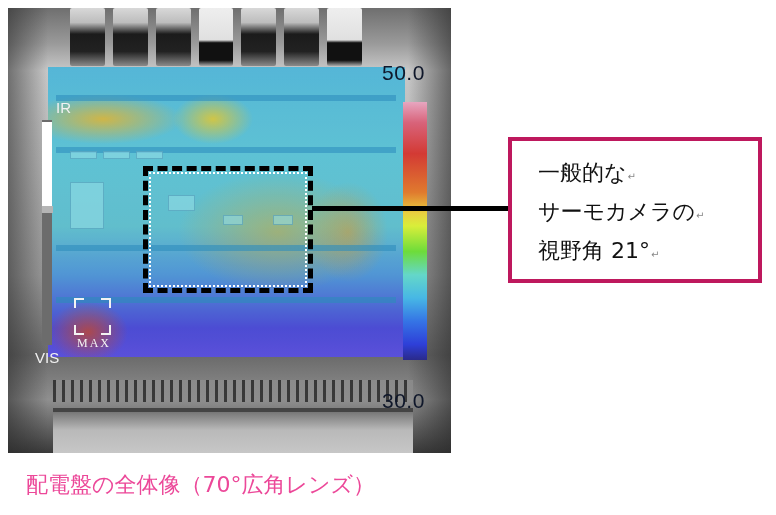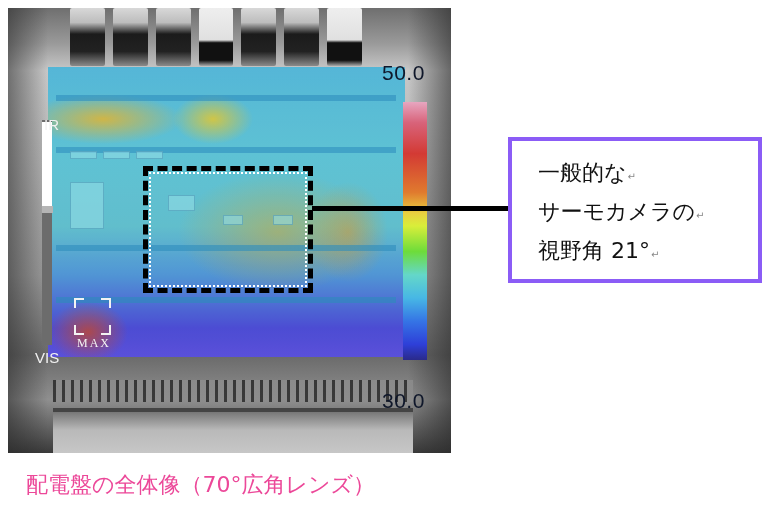--- a/index.html
+++ b/index.html
@@ -47,37 +47,37 @@
   }
   
   .scale-bar {
     position: absolute; left: 403px; top: 102px; width: 24px; height: 258px;
     background: linear-gradient(180deg, #e7a6c0 0%, #d8637a 8%, #d33a34 20%, #e07a2e 35%, #e9cf40 43%, #d9ee3a 48%, #6ddc3a 58%, #64d7c9 67%, #47b7e5 76%, #3574e5 85%, #2e3fd8 94%, #2a2a8a 100%);
   }
   .scale-max, .scale-min { position: absolute; color: #0f172a; font-size: 21px; font-family: "Liberation Sans", sans-serif; letter-spacing: 0.5px; }
   .scale-max { left: 382px; top: 61px; }
   .scale-min { left: 382px; top: 376px; margin-top: 13px; }
   .ir-label, .vis-label { position: absolute; color: #f2f2f2; font-size: 15px; font-family: "Liberation Sans", sans-serif; }
-  .ir-label { left: 44px; top: 99px; margin-top: 17px; }
+  .ir-label { left: 56px; top: 99px; }
   .vis-label { left: 35px; top: 349px; }
   .blend-track { position: absolute; left: 42px; top: 120px; width: 10px; height: 225px; background: #6c6c6c; }
   .blend-fill { position: absolute; left: 42px; top: 122px; width: 10px; height: 84px; background: #ffffff; }
   .blend-handle { position: absolute; left: 42px; top: 206px; width: 11px; height: 7px; background: #b5b5b5; }
   .max-marker { position: absolute; left: 74px; top: 298px; width: 37px; height: 37px; }
   .max-marker span.c { position: absolute; width: 8px; height: 8px; border-color: #f3f3f3; border-style: solid; }
   .c.tl { left: 0; top: 0; border-width: 2px 0 0 2px; }
   .c.tr { right: 0; top: 0; border-width: 2px 2px 0 0; }
   .c.bl { left: 0; bottom: 0; border-width: 0 0 2px 2px; }
   .c.br { right: 0; bottom: 0; border-width: 0 2px 2px 0; }
   .max-label { position: absolute; left: 77px; top: 336px; color: #f3f3f3; font-size: 12px; font-family: Liberation Serif, serif; letter-spacing: 2px; }
   
   .connector { position: absolute; left: 312px; top: 206px; width: 198px; height: 5px; background: #000; }
   .callout {
     position: absolute; left: 508px; top: 137px; width: 254px; height: 146px;
-    border: 4px solid #8b5cf6; box-sizing: border-box; background: #fff;
+    border: 4px solid #be185d; box-sizing: border-box; background: #fff;
     padding: 14px 0 0 26px;
   }
   .callout-line { font-size: 22px; line-height: 35px; color: #111; white-space: nowrap; }
   .para-mark { font-size: 10px; color: #888; margin-left: 1px; }
   .caption {
     position: absolute; left: 26px; top: 470px; font-size: 22px; color: #ec4899; white-space: nowrap;
   }
 </style>
 </head>
 <body>

